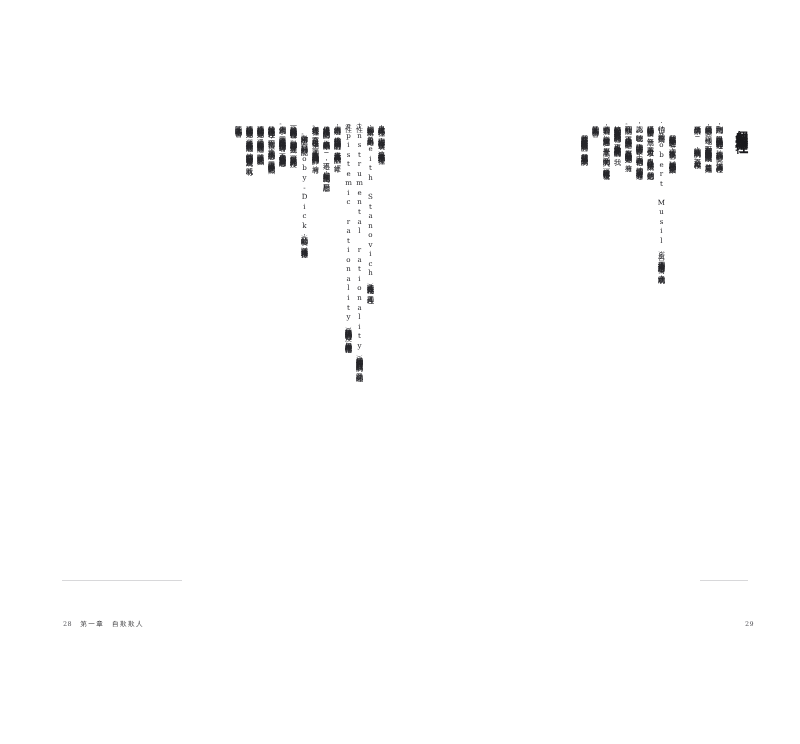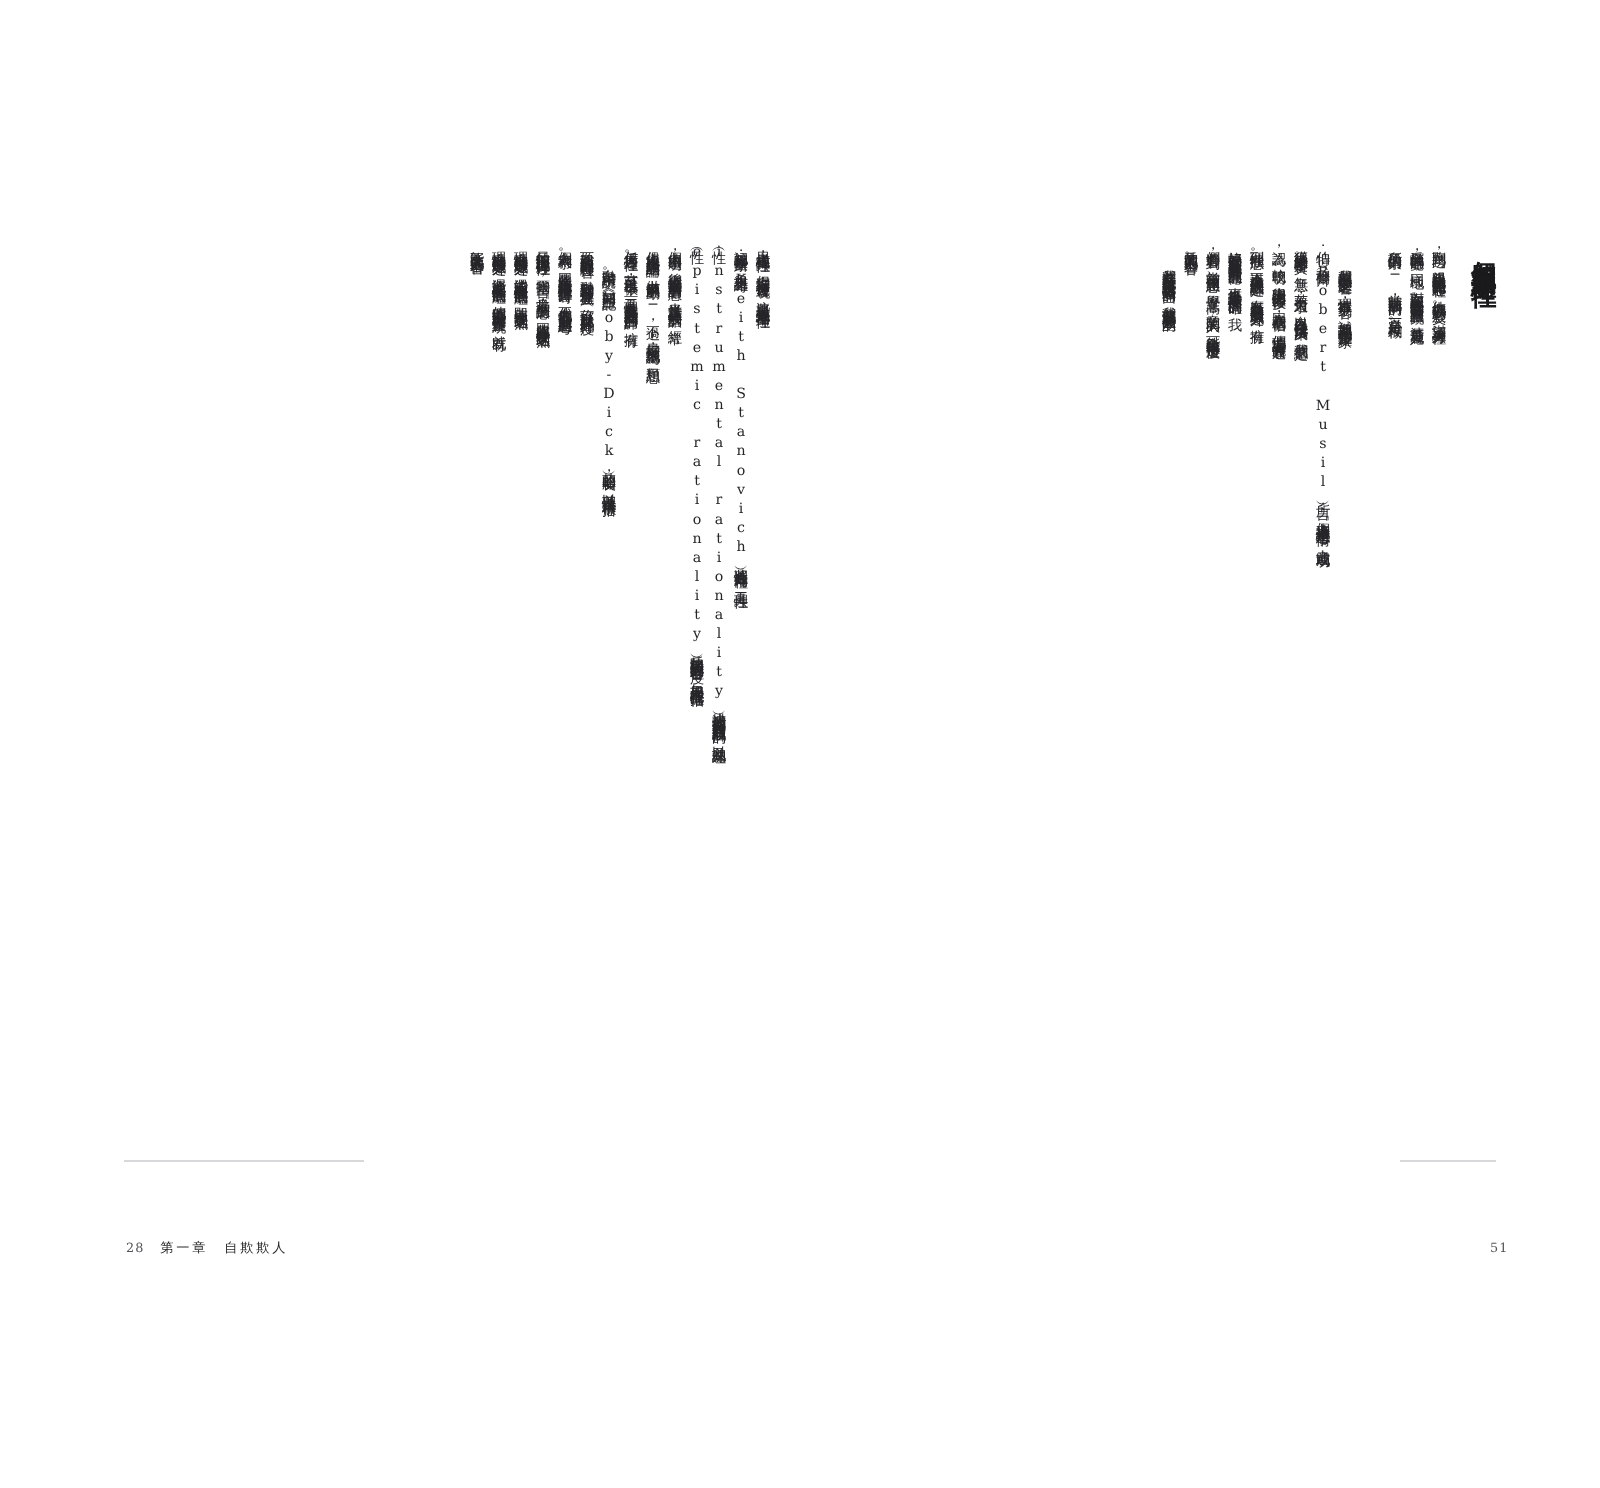--- a/index.html
+++ b/index.html
@@ -163,16 +163,16 @@
   </div>
 
   <div class="footer-rule rule-left"></div>
   <div class="footer-rule rule-right"></div>
 
   <div class="footer footer-left">
     <span class="folio">28</span><span class="folio-text">第一章　自欺欺人</span>
   </div>
 
   <div class="footer footer-right">
-    <span class="folio">51</span>
+    <span class="folio">29</span>
   </div>
 
 </div>
 
 </body></html>

